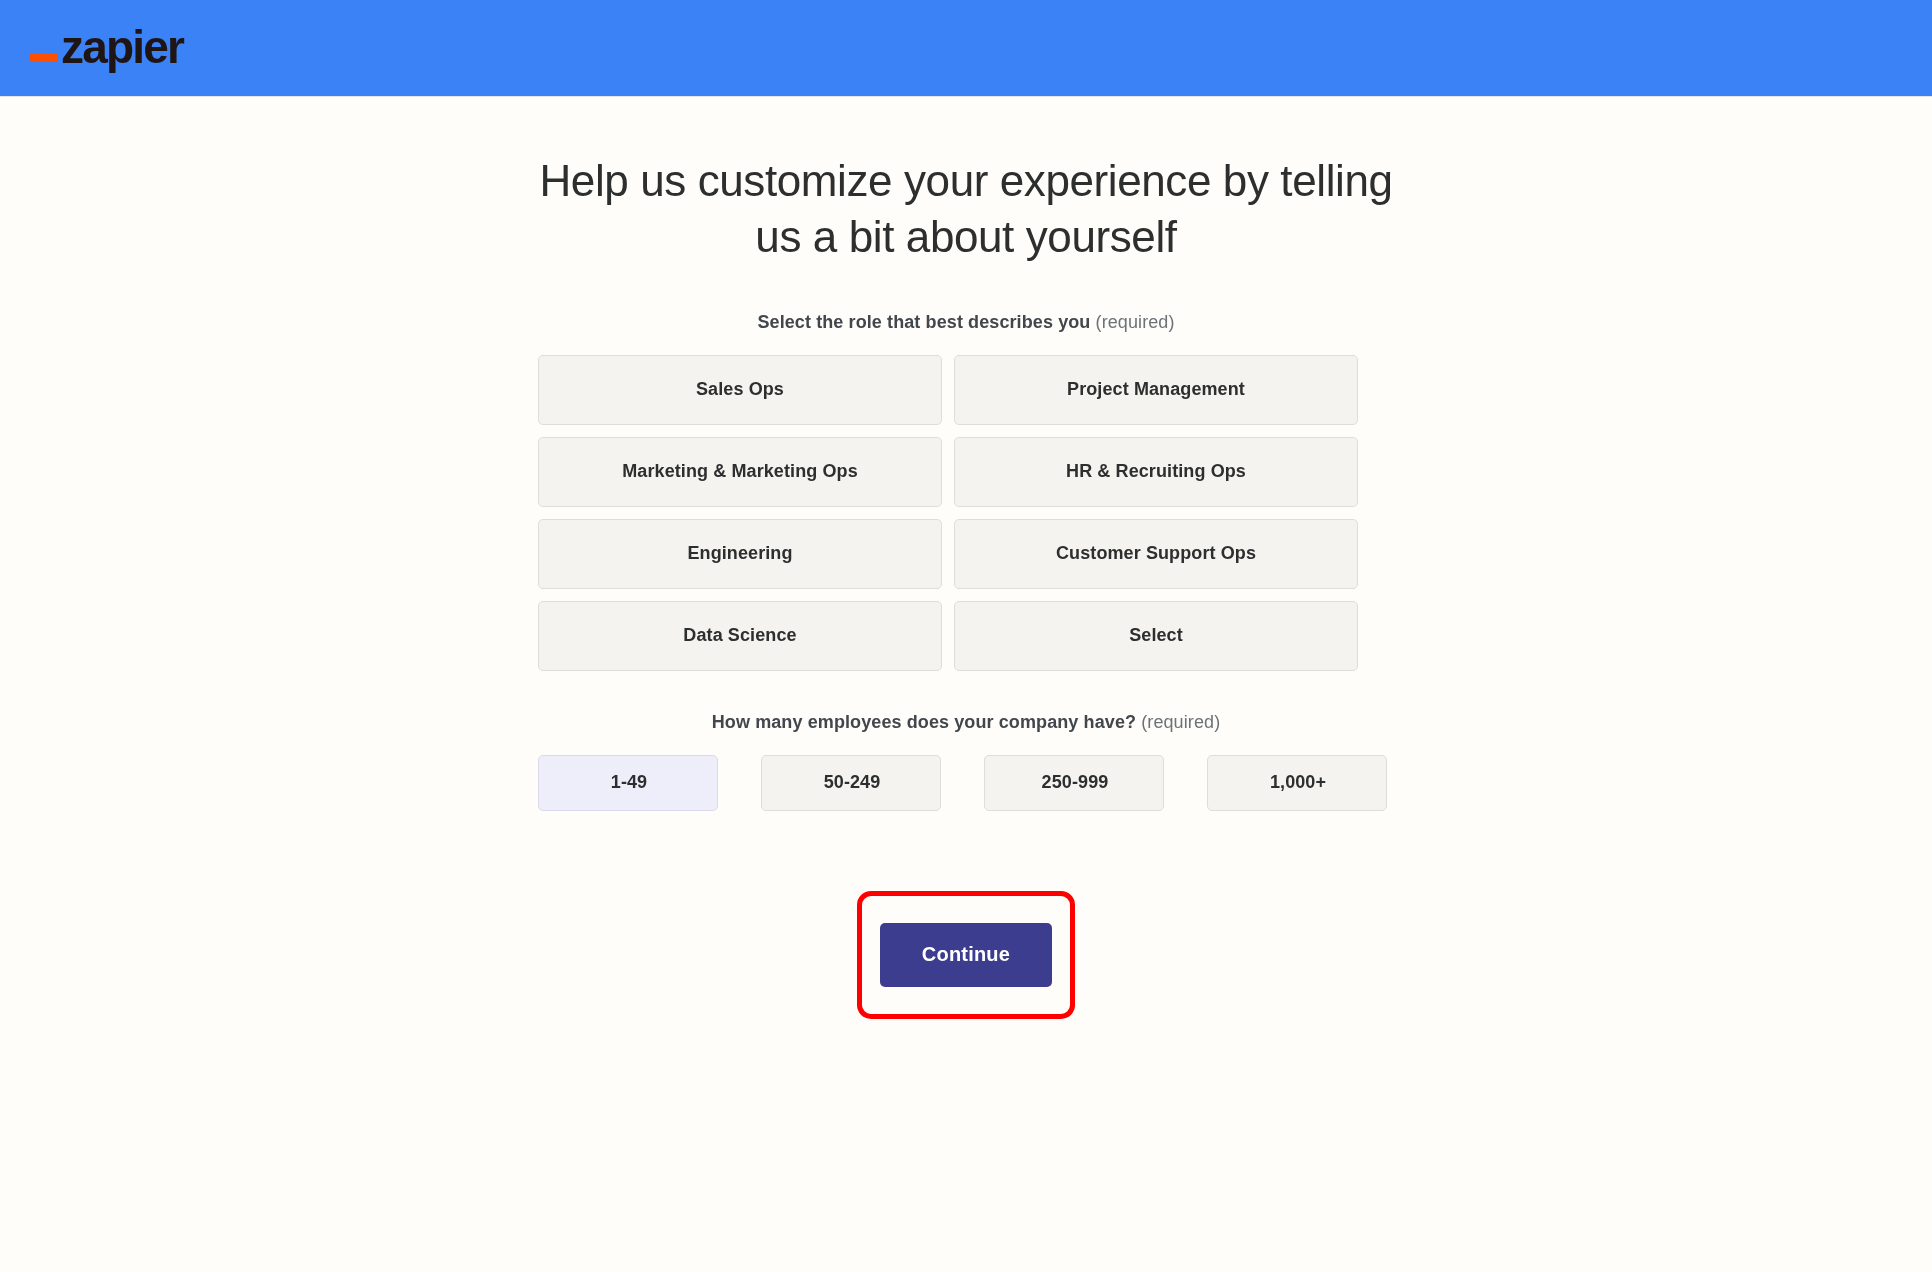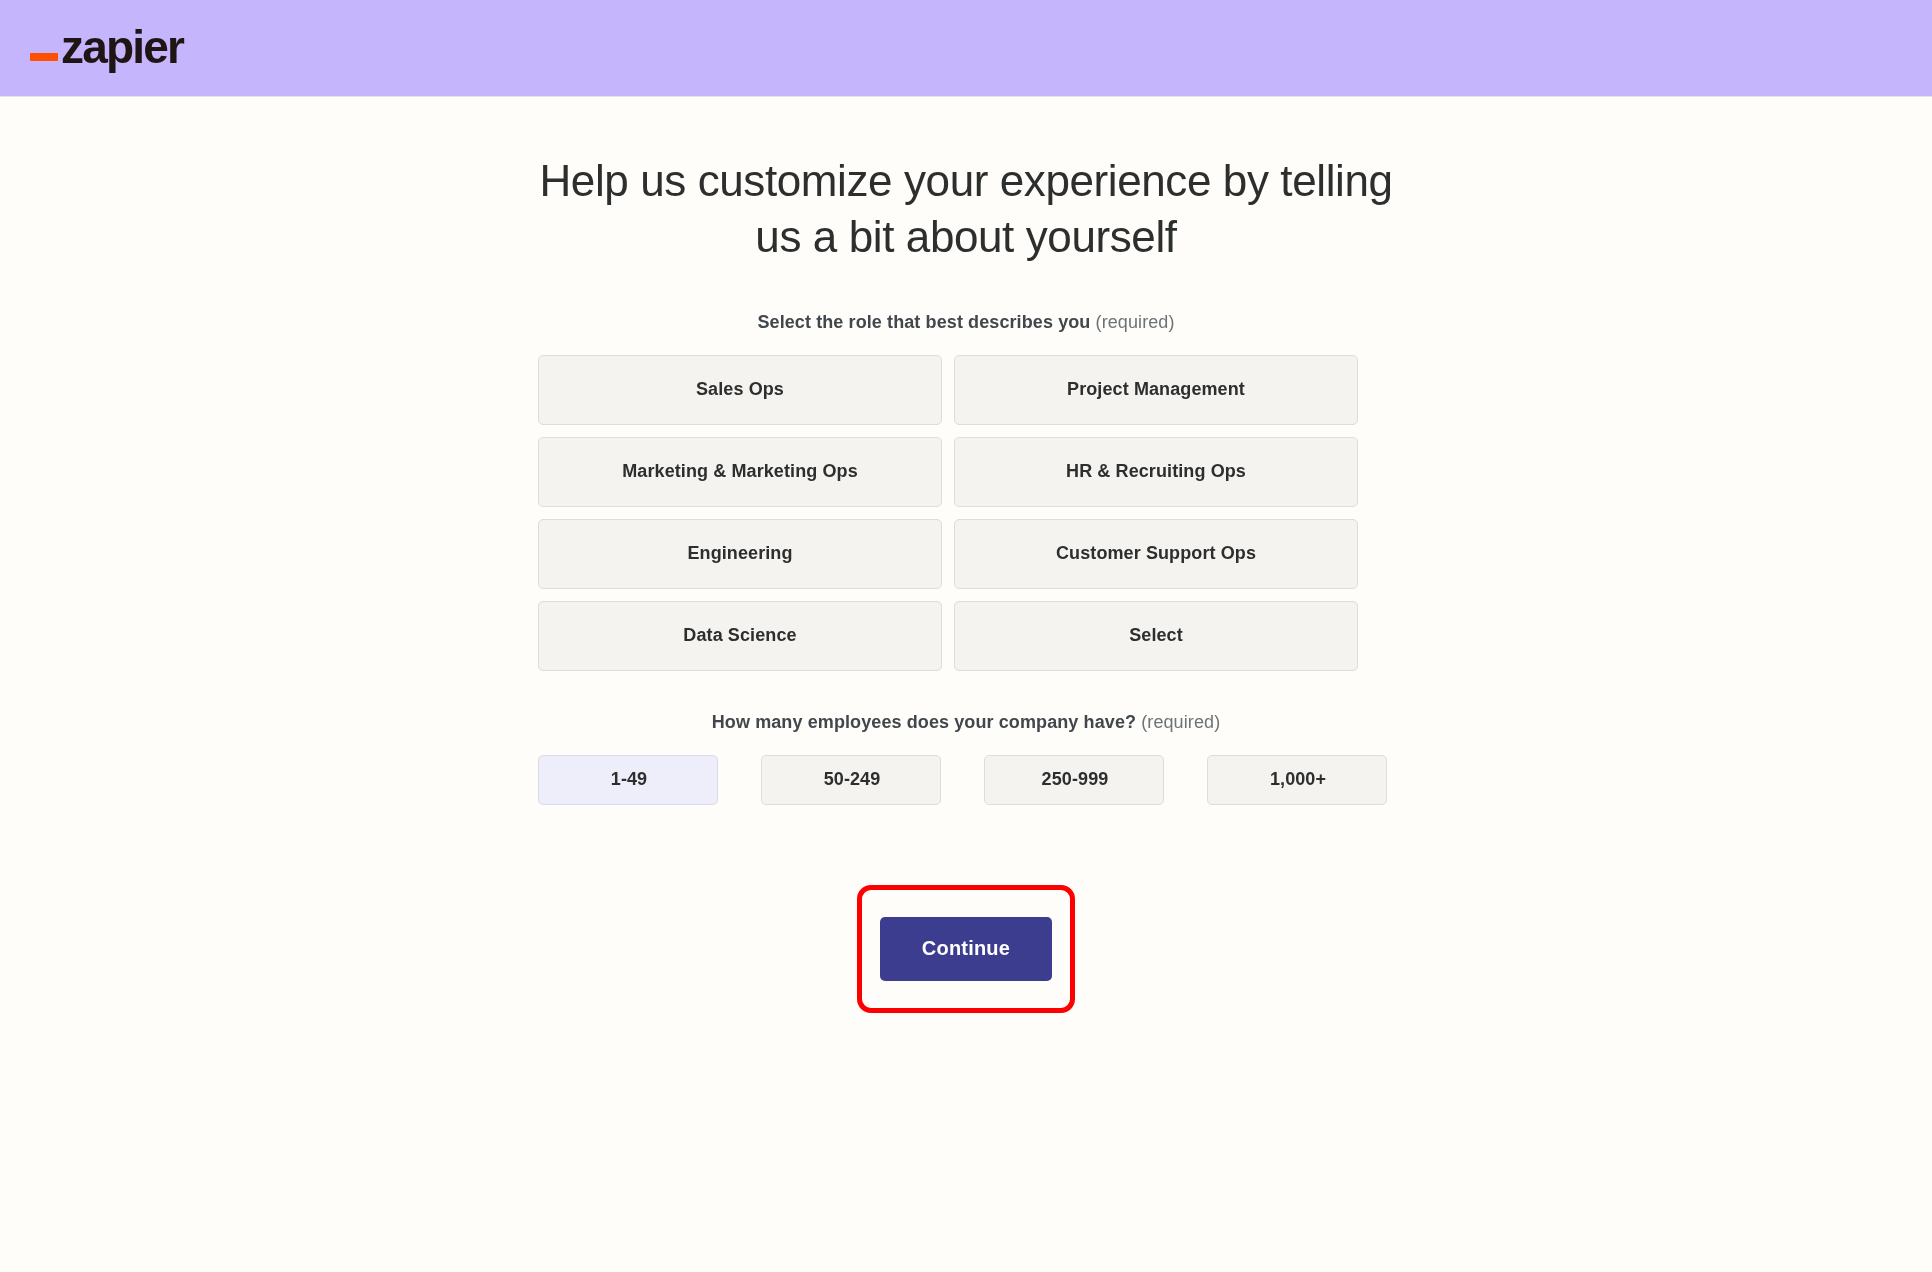--- a/index.html
+++ b/index.html
@@ -9,21 +9,21 @@
     height: 1272px;
     background: #FFFDF9;
     font-family: "Liberation Sans", sans-serif;
     -webkit-font-smoothing: antialiased;
     overflow: hidden;
   }
 
   
   .header {
     height: 97px;
-    background: #c4b5fd;
+    background: #3b82f6;
     border-bottom: 1px solid #E6E4DF;
     display: flex;
     align-items: center;
     padding-left: 30px;
   }
 
   .logo {
     display: flex;
     align-items: flex-end;
     gap: 0px;
@@ -120,21 +120,21 @@
   .emp-row {
     margin-top: 22px;
     width: 856px;
     display: grid;
     grid-template-columns: repeat(4, 180px);
     column-gap: 43px;
     justify-content: start;
     padding-left: 0px;
   }
 
-  .emp-row .choice { height: 50px; padding-left: 12px; }
+  .emp-row .choice { height: 56px; padding-left: 12px; }
 
   
   .continue-wrap {
     margin-top: 80px;
     position: relative;
     display: inline-flex;
     align-items: center;
     justify-content: center;
     padding: 32px 23px;
   }

